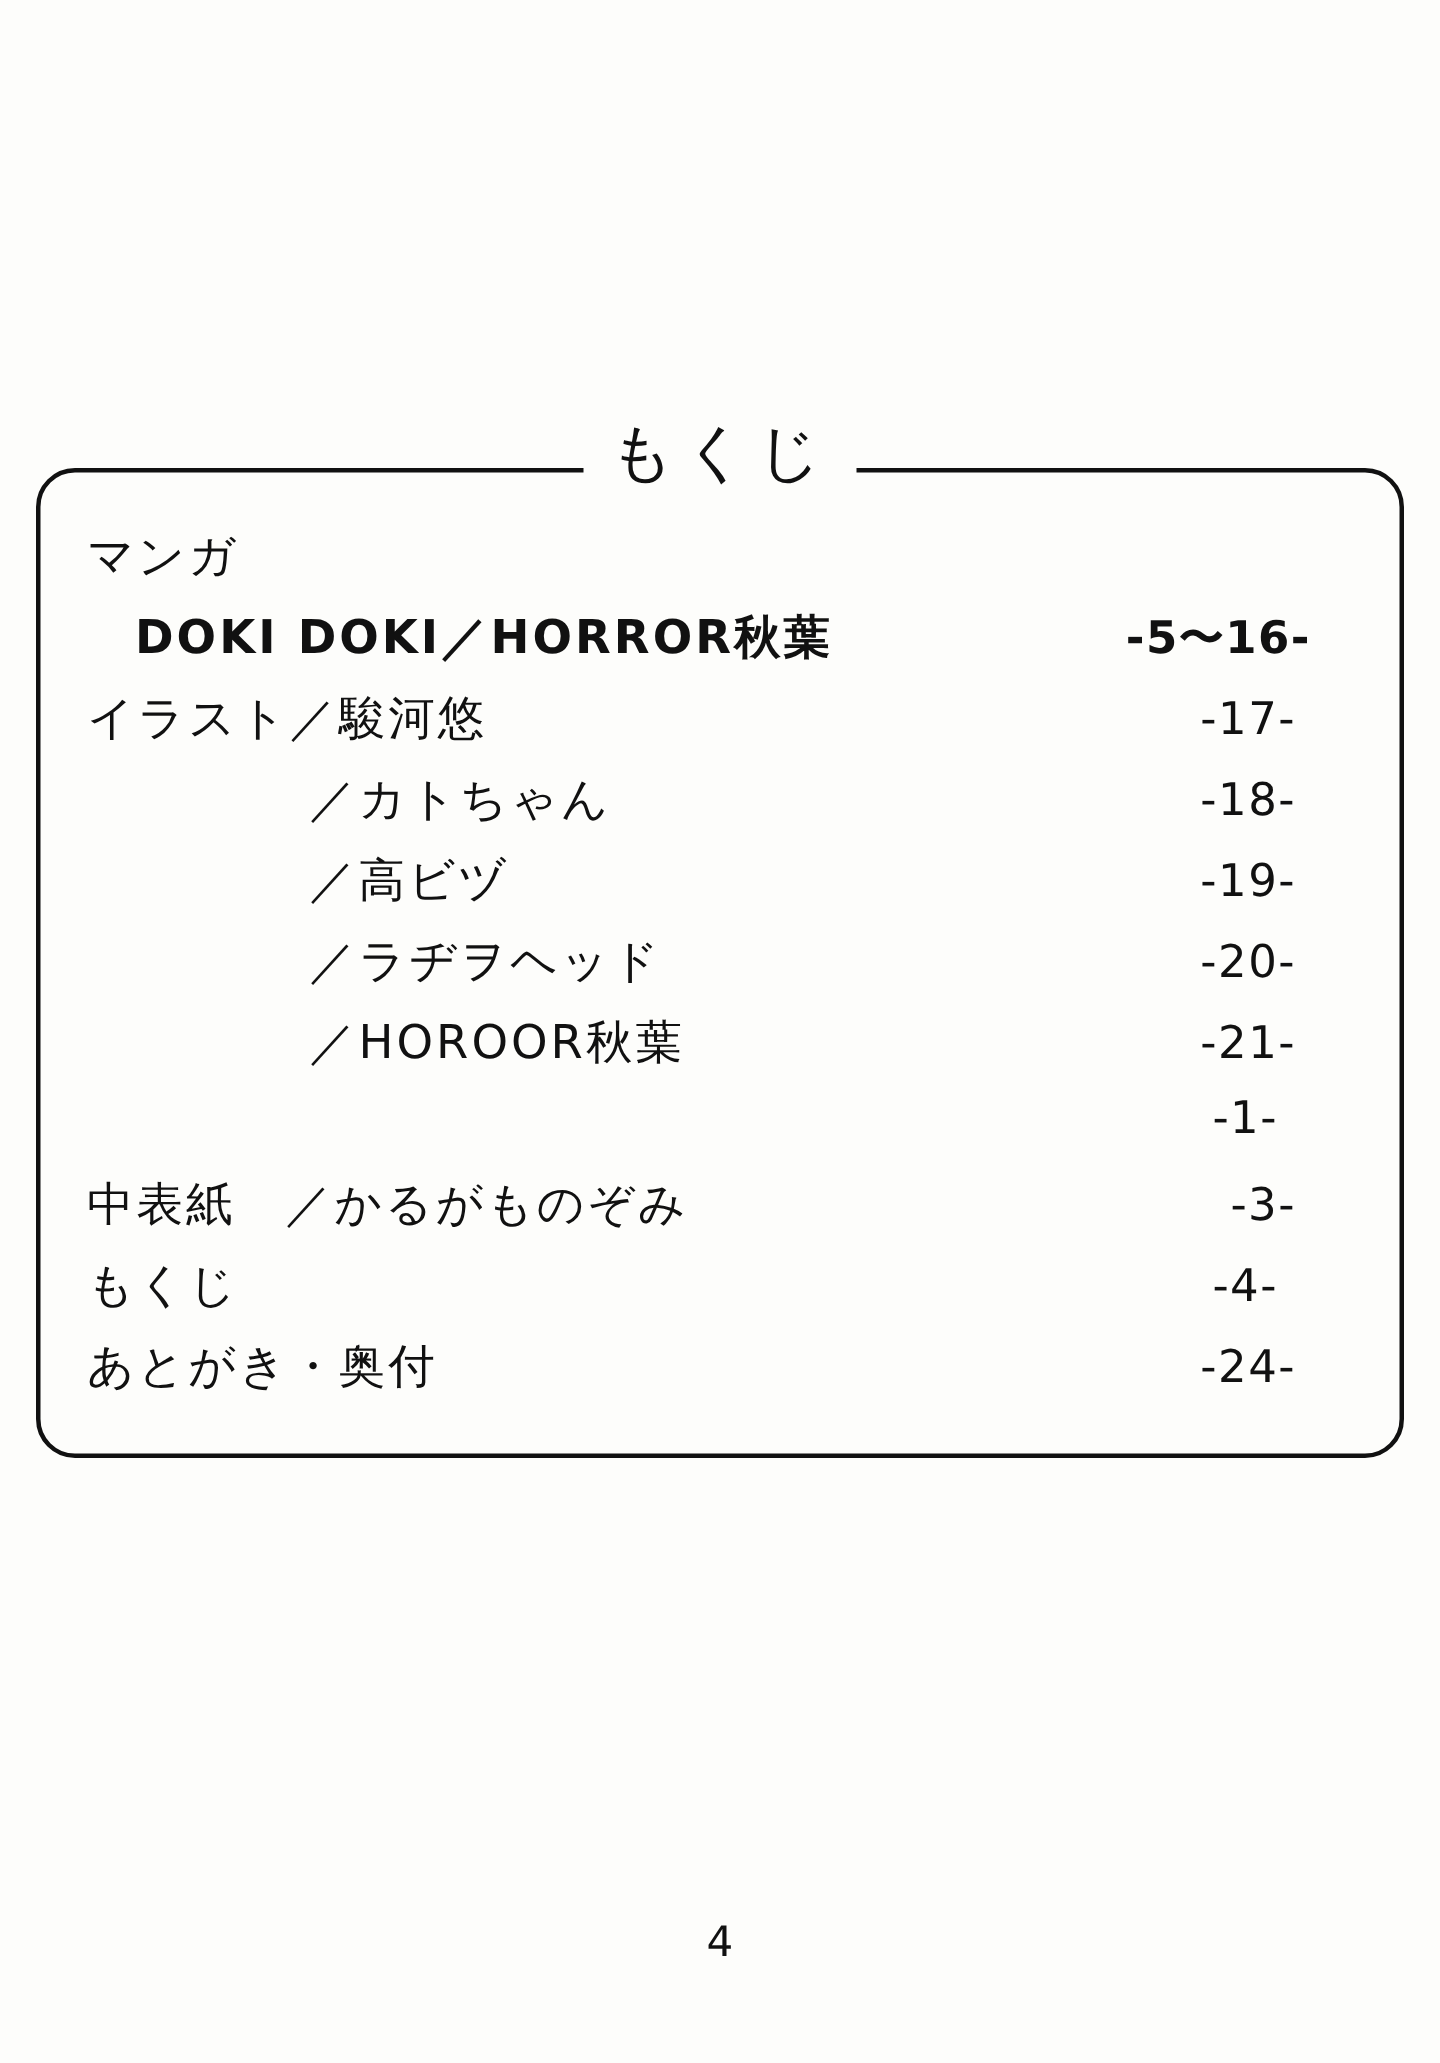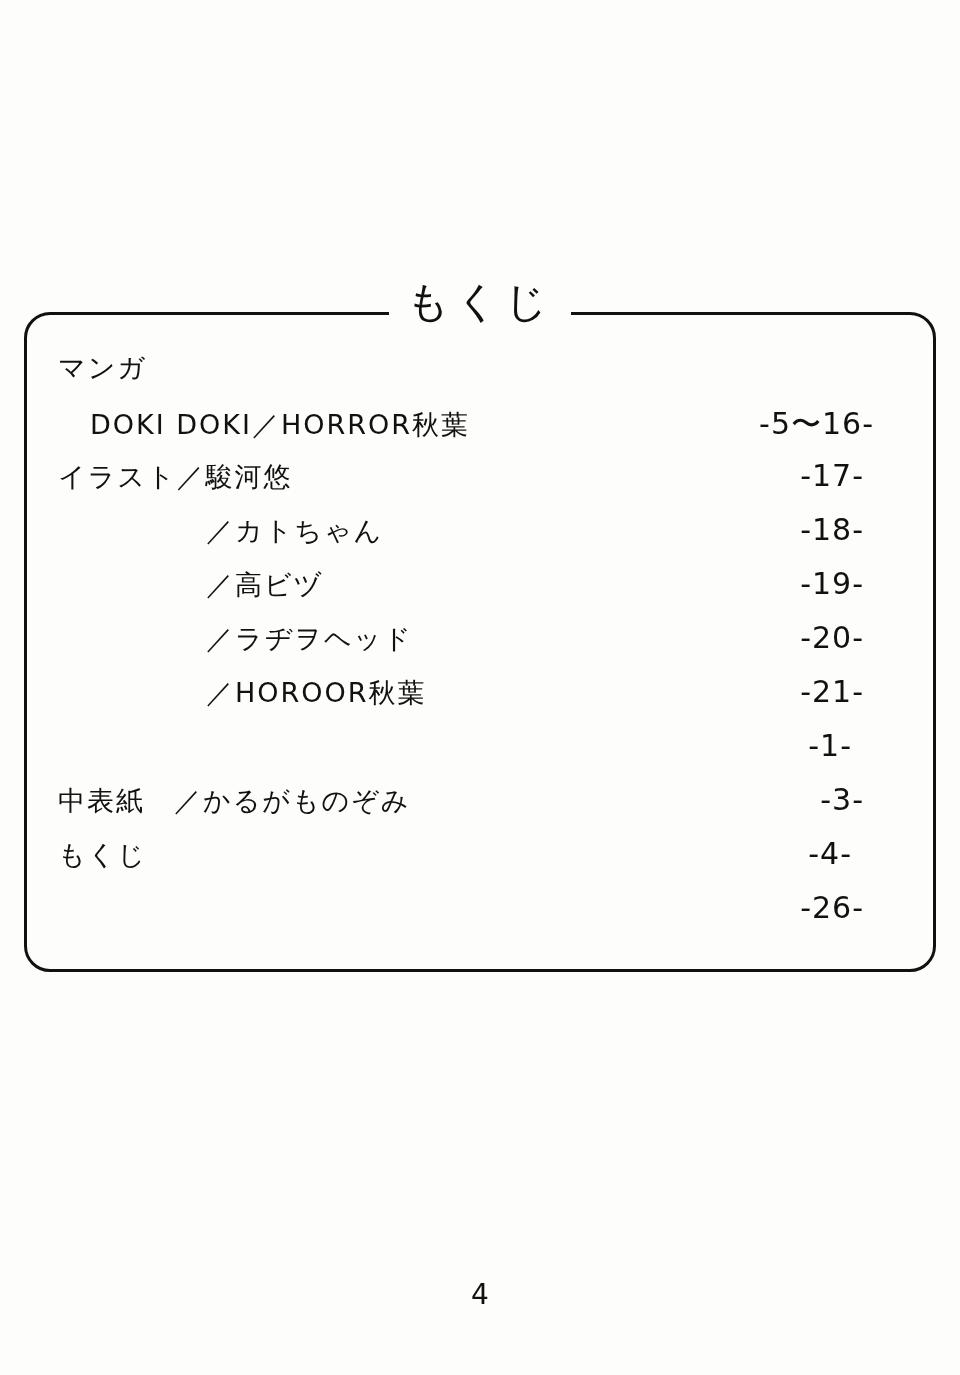--- a/index.html
+++ b/index.html
@@ -70,35 +70,35 @@
     padding: 38px 56px 20px 34px;
   }
 
   .row {
     display: flex;
     align-items: baseline;
     height: 54px;
     white-space: nowrap;
   }
   .row .label {
-    font-size: 27px;
+    font-size: 31px;
     letter-spacing: 2px;
     color: #111;
   }
   .row .page-no {
     margin-left: auto;
     font-size: 30px;
     letter-spacing: 1px;
     color: #111;
     text-align: right;
   }
 
   
   .ind-0 { padding-left: 0px; }
-  .ind-1 { padding-left: 32px; }
+  .ind-1 { padding-left: 32px; font-weight: bold; }
   .ind-2 { padding-left: 148px; }
 
   .row.wide .page-no { padding-right: 6px; }
   .row.narrow .page-no { padding-right: 28px; }
   .row.mid .page-no { padding-right: 16px; }
 
   
   .folio {
     position: absolute;
     left: 0;
@@ -165,18 +165,19 @@
     <span class="label">中表紙　／かるがものぞみ</span>
     <span class="page-no">-3-</span>
   </div>
 
   <div class="row ind-0 narrow">
     <span class="label">もくじ</span>
     <span class="page-no">-4-</span>
   </div>
 
   <div class="row ind-0 mid">
-    <span class="page-no">-26-</span>
+    <span class="label">あとがき・奥付</span>
+    <span class="page-no">-24-</span>
   </div>
 
 </div>
 
 <div class="folio">4</div>
 
 </body></html>

